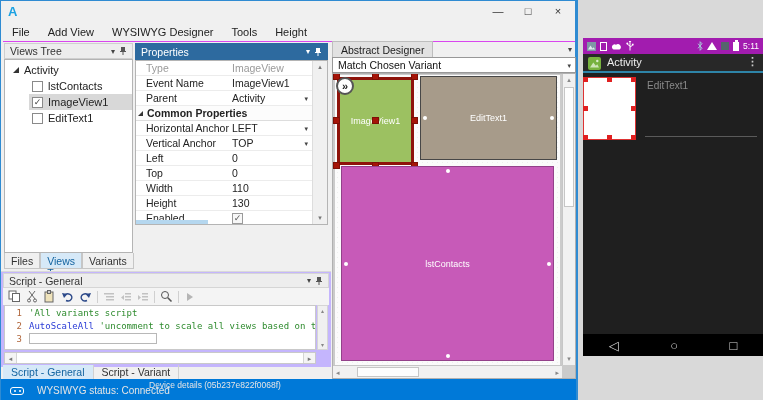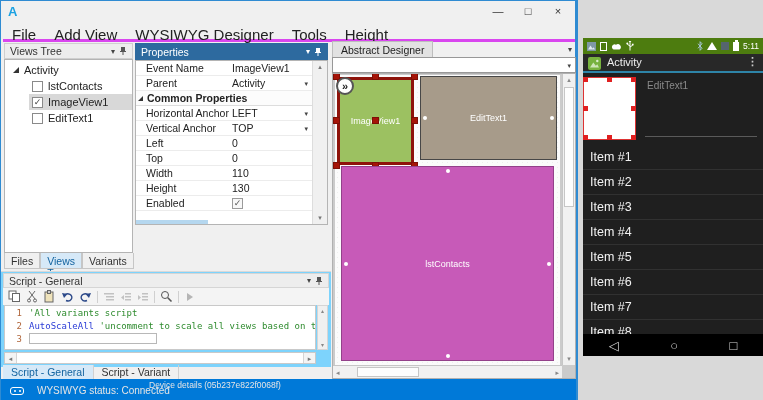--- a/index.html
+++ b/index.html
@@ -6,21 +6,21 @@
   *{box-sizing:border-box;}
   .screen{position:relative;width:763px;height:400px;background:#d9d9d9;font-family:"Liberation Sans",sans-serif;overflow:hidden;-webkit-font-smoothing:antialiased;}
 
   
   .vd-window{position:absolute;left:0;top:0;width:578px;height:400px;background:#f0f0f0;border:1px solid #2f8bd2;border-right:3px solid #2f8bd2;}
   .titlebar{position:absolute;left:0;top:0;right:0;height:22px;background:#f0f0f0;}
   .logo{position:absolute;left:7px;top:4px;color:#1ba1e2;font-weight:bold;font-size:13px;line-height:13px;}
   .win-title{position:absolute;left:24px;top:5px;font-size:11px;color:#444;margin-top:43px;}
   .win-controls{position:absolute;right:2px;top:0;display:flex;}
   .win-controls span{width:30px;height:20px;text-align:center;font-size:11px;color:#333;line-height:20px;}
-  .menubar{position:absolute;left:2px;top:22px;right:0;height:19px;display:flex;font-size:15px;color:#222;border-bottom:3px solid #d946ef;}
+  .menubar{position:absolute;left:2px;top:22px;right:0;height:19px;display:flex;font-size:11px;color:#222;border-bottom:1px solid #d946ef;}
   .menubar span{padding:3px 9px 0 9px;}
 
   .dots-gray{background-image:radial-gradient(circle,rgba(0,0,0,.14) .7px,transparent .8px);background-size:3px 3px;}
   .dots-blue{background-image:radial-gradient(circle,rgba(255,255,255,.22) .7px,transparent .8px);background-size:3px 3px;}
   .hdr-icons{margin-left:auto;display:flex;align-items:center;gap:4px;}
   .hdr-dd{font-size:8px;color:#444;}
   .pp-header .hdr-dd{color:#fff;}
 
   
   .tri-se{display:inline-block;width:0;height:0;border-bottom:6px solid #333;border-left:6px solid transparent;margin-right:5px;}
@@ -79,21 +79,21 @@
   .expand-btn{position:absolute;left:1px;top:2px;width:18px;height:18px;border-radius:50%;background:#fff;border:2px solid #555;z-index:4;text-align:center;font-size:11px;font-weight:bold;line-height:14px;color:#222;}
   .ap-vscroll{position:absolute;right:0;top:0;width:13px;bottom:13px;background:#f1f1f1;border-left:1px solid #c6c6c6;font-size:7px;color:#888;text-align:center;}
   .ap-vscroll .up{position:absolute;top:2px;left:0;right:0;}
   .ap-vscroll .dn{position:absolute;bottom:2px;left:0;right:0;}
   .ap-vthumb{position:absolute;left:1px;right:1px;top:13px;height:120px;background:#fdfdfd;border:1px solid #c6c6c6;}
   .ap-hscroll{position:absolute;left:0;bottom:0;right:13px;height:13px;background:#f1f1f1;border-top:1px solid #c6c6c6;font-size:7px;color:#888;}
   .ap-hscroll .la{position:absolute;left:3px;top:3px;} .ap-hscroll .ra{position:absolute;right:3px;top:3px;}
   .ap-hthumb{position:absolute;left:24px;top:1px;height:10px;width:62px;background:#fdfdfd;border:1px solid #c6c6c6;}
 
   
-  .sp{position:absolute;left:0;top:270px;width:330px;height:96px;background:#7dd3fc;border-top:1px solid #d9d9d9;}
+  .sp{position:absolute;left:0;top:270px;width:330px;height:96px;background:#c4b5fd;border-top:1px solid #d9d9d9;}
   .sp-header{position:absolute;left:2px;top:1px;right:2px;height:15px;background:#ededed;display:flex;align-items:center;padding:0 5px;font-size:10.5px;color:#333;border:1px solid #d5d5d5;}
   .sp-toolbar{position:absolute;left:2px;top:16px;right:2px;height:17px;display:flex;align-items:center;padding:0 5px;gap:5px;background:#f4f4f4;}
   .tsep{width:1px;height:12px;background:#d0d0d0;}
   .sp-editor{position:absolute;left:3px;top:33px;width:312px;height:45px;background:#fff;border:1px solid #c9c9c9;overflow:hidden;}
   .cline{display:flex;height:13px;align-items:center;}
   .ln{width:24px;flex:0 0 24px;text-align:right;padding-right:7px;color:#b0653a;font-size:9px;font-family:"DejaVu Sans Mono",monospace;}
   .code{font-family:"DejaVu Sans Mono",monospace;font-size:9px;white-space:pre;}
   .kw{color:#2a3bd6;} .cm{color:#2e8b2e;}
   .empty-box{width:128px;height:11px;border:1px solid #b8b8b8;background:#fff;}
   .sp-vscroll{position:absolute;right:3px;top:33px;width:11px;height:45px;background:#f0f0f0;border:1px solid #d5d5d5;font-size:6px;color:#888;text-align:center;}
@@ -110,21 +110,21 @@
   .sb{position:absolute;left:0;top:378px;width:575px;height:22px;background:#0079d8;color:#e5e5e5;}
   .sb-icon{position:absolute;left:9px;top:8px;width:14px;height:8px;border:1px solid #fff;border-radius:3px;}
   .sb-icon i{position:absolute;top:2px;width:2px;height:2px;background:#fff;border-radius:50%;}
   .sb-icon i.d1{left:3px;} .sb-icon i.d2{left:8px;}
   .sb-conn{position:absolute;left:36px;top:6px;font-size:10px;}
   .sb-dev{position:absolute;left:148px;top:1px;font-size:8.5px;line-height:10px;}
 
   
   .device{position:absolute;left:578px;top:0;width:185px;height:400px;background:#d9d9d9;}
   .phone{position:absolute;left:5px;top:38px;width:180px;height:318px;background:#1d1d1d;overflow:hidden;}
-  .ph-status{position:absolute;left:0;top:0;right:0;height:16px;background:#4d7c0f;display:flex;align-items:center;padding:0 4px;gap:4px;}
+  .ph-status{position:absolute;left:0;top:0;right:0;height:16px;background:#a21caf;display:flex;align-items:center;padding:0 4px;gap:4px;}
   .ph-status .spacer{flex:1;}
   .ph-time{color:#fff;font-size:8.5px;}
   .wifi{width:0;height:0;border-left:5px solid transparent;border-right:5px solid transparent;border-bottom:8px solid #fff;}
   .netbox{width:8px;height:8px;background:#55656d;}
   .batt{width:6px;height:9px;background:#fff;position:relative;margin-top:1px;}
   .batt:before{content:"";position:absolute;left:1.5px;top:-2px;width:3px;height:2px;background:#fff;}
   .ph-action{position:absolute;left:0;top:16px;right:0;height:17px;background:#282828;}
   .ph-appicon{position:absolute;left:5px;top:2px;}
   .ph-title{position:absolute;left:24px;top:2px;color:#eee;font-size:11px;}
   .ph-overflow{position:absolute;right:5px;top:1px;color:#ccc;font-size:11px;font-weight:bold;}
@@ -210,20 +210,24 @@
           <span class="hdr-dd">▾</span>
           <svg width="8" height="10">
               <rect x="2" y="1" width="4" height="4" fill="#fff"></rect>
               <line x1="1" y1="5.5" x2="7" y2="5.5" stroke="#fff"></line>
               <line x1="4" y1="5" x2="4" y2="9" stroke="#fff"></line>
             </svg>
         </span>
       </div>
       <div class="pp-body">
         <div class="pp-rows">
+          <div class="prop-row dim">
+            <span class="prop-label">Type</span>
+            <span class="prop-value">ImageView</span>
+          </div>
           <div class="prop-row">
             <span class="prop-label">Event Name</span>
             <span class="prop-value">ImageView1</span>
           </div>
           <div class="prop-row">
             <span class="prop-label">Parent</span>
             <span class="prop-value">Activity</span>
             <span class="dd-arrow">▾</span>
           </div>
           <div class="prop-row section">
@@ -268,20 +272,21 @@
         </div>
       </div>
     </div>
 
     <div class="ap">
       <div class="ap-strip">
         <span class="ap-tab">Abstract Designer</span>
         <span class="ap-strip-dd">▾</span>
       </div>
       <div class="ap-combo">
+        <span>Match Chosen Variant</span>
         <span class="dd-arrow">▾</span>
       </div>
       <div class="ap-canvas">
         <div class="ap-inner">
           <div class="expand-btn">»</div>
 
           <div class="dbox box-image">
             <span class="rh tl"></span>
             <span class="rh tm"></span>
             <span class="rh tr"></span>
@@ -494,30 +499,20 @@
           <span class="ivh tm"></span>
           <span class="ivh tr"></span>
           <span class="ivh ml"></span>
           <span class="ivh mr"></span>
           <span class="ivh bl"></span>
           <span class="ivh bm"></span>
           <span class="ivh br"></span>
         </div>
         <span class="et-hint">EditText1</span>
         <div class="et-line"></div>
-        <div class="ph-list">
-          <div class="list-item">Item #1</div>
-          <div class="list-item">Item #2</div>
-          <div class="list-item">Item #3</div>
-          <div class="list-item">Item #4</div>
-          <div class="list-item">Item #5</div>
-          <div class="list-item">Item #6</div>
-          <div class="list-item">Item #7</div>
-          <div class="list-item">Item #8</div>
-        </div>
       </div>
 
       <div class="ph-nav">
         <span>◁</span>
         <span>○</span>
         <span>□</span>
       </div>
     </div>
 
   </div>

